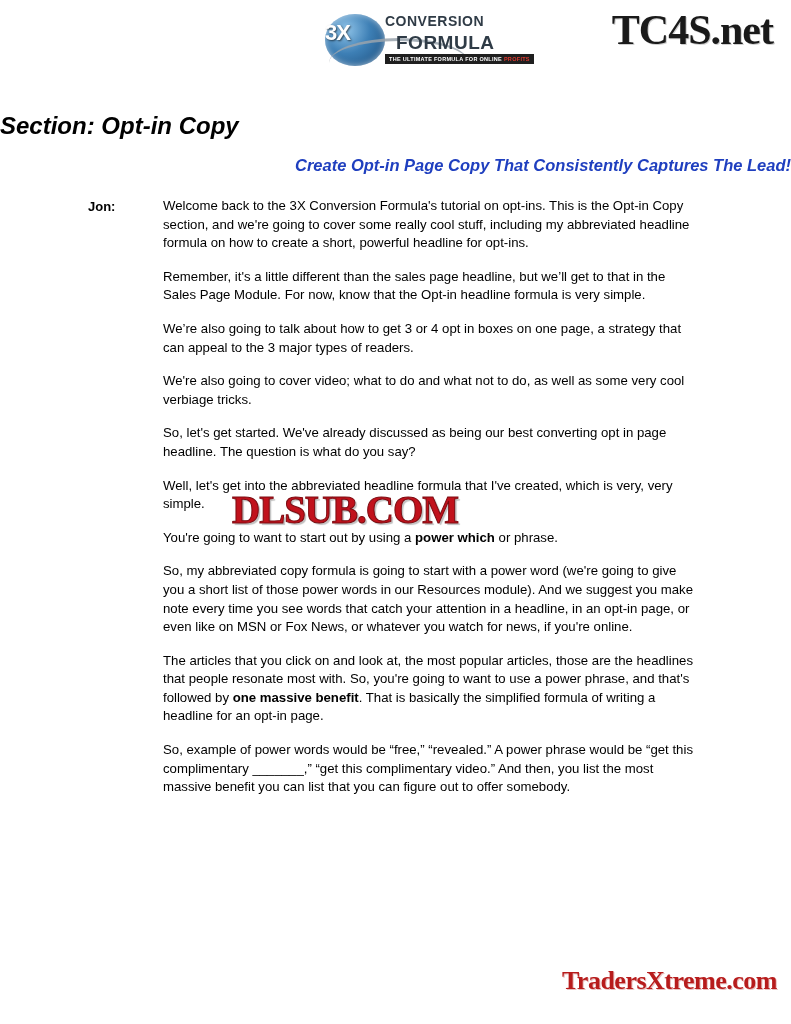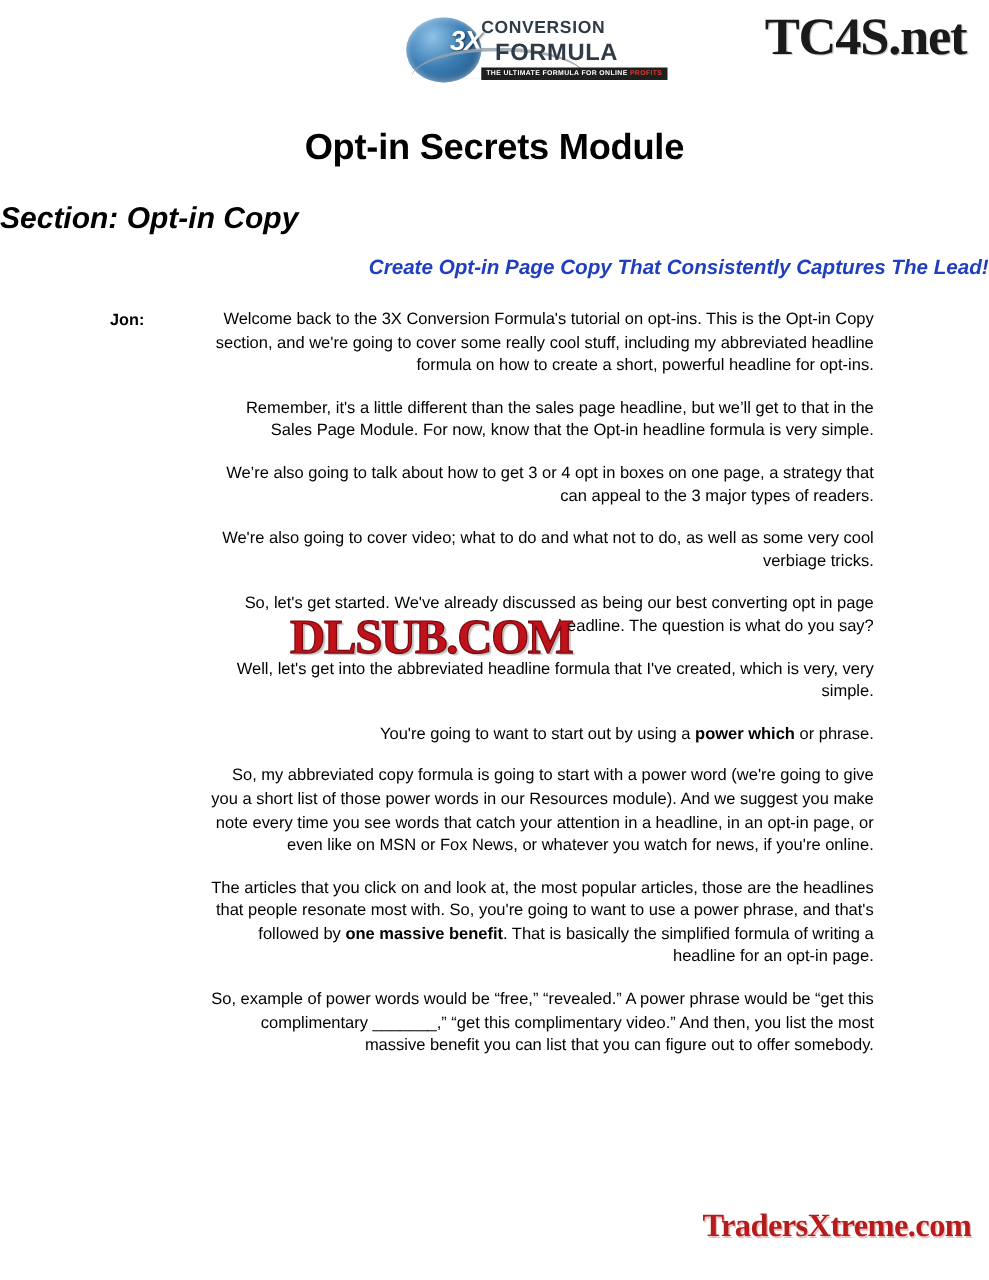--- a/index.html
+++ b/index.html
@@ -43,24 +43,23 @@
     height: 52px;
     border-radius: 50%;
     background: radial-gradient(circle at 35% 30%, #8fc3e8 0%, #3d7fb5 45%, #1b4a78 100%);
     box-shadow: inset 0 0 6px rgba(255,255,255,0.6);
   }
   .logo-3x-text {
     position: absolute;
     left: 0;
     top: 12px;
     width: 60px;
-    text-align: right;
+    text-align: left;
     font-size: 22px;
     font-weight: bold;
-    font-style: italic;
     color: #ffffff;
     text-shadow: 1px 1px 2px rgba(0,0,0,0.6);
     letter-spacing: -1px;
   }
   .logo-swoosh {
     position: absolute;
     left: 4px;
     top: 30px;
     width: 140px;
     height: 22px;
@@ -152,21 +151,21 @@
     font-size: 13px;
     font-weight: bold;
   }
   .paragraphs {
     margin-left: 75px;
   }
   .paragraphs p {
     font-size: 13.2px;
     line-height: 18.6px;
     margin: 0 0 15px 0;
-    text-align: right;
+    text-align: left;
   }
   .paragraphs p:last-child {
     margin-bottom: 0;
   }
   .paragraphs b {
     font-weight: bold;
   }
 
   
   .watermark {
@@ -221,21 +220,20 @@
       <div class="logo-3x"></div>
       <div class="logo-3x-text">3X</div>
       <div class="logo-swoosh"></div>
       <div class="logo-word1">CONVERSION</div>
       <div class="logo-word2">FORMULA</div>
       <div class="logo-tag"><span>THE ULTIMATE FORMULA FOR ONLINE </span><span class="red">PROFITS</span></div>
     </div>
     <div class="brand-top-right">TC4S.net</div>
   </div>
 
-  <h1 class="doc-title">Opt-in Secrets Module</h1>
   <h2 class="doc-subtitle">Section: Opt-in Copy</h2>
   <h3 class="doc-tagline">Create Opt-in Page Copy That Consistently Captures The Lead!</h3>
 
   <div class="body-wrap">
     <div class="speaker">Jon:</div>
     <div class="paragraphs">
       <p>Welcome back to the 3X Conversion Formula's tutorial on opt-ins. This is the Opt-in Copy section, and we're going to cover some really cool stuff, including my abbreviated headline formula on how to create a short, powerful headline for opt-ins.</p>
       <p>Remember, it's a little different than the sales page headline, but we’ll get to that in the Sales Page Module.  For now, know that the Opt-in headline formula is very simple.</p>
       <p>We’re also going to talk about how to get 3 or 4 opt in boxes on one page, a strategy that can appeal to the 3 major types of readers.</p>
       <p>We're also going to cover video; what to do and what not to do, as well as some very cool verbiage tricks.</p>

